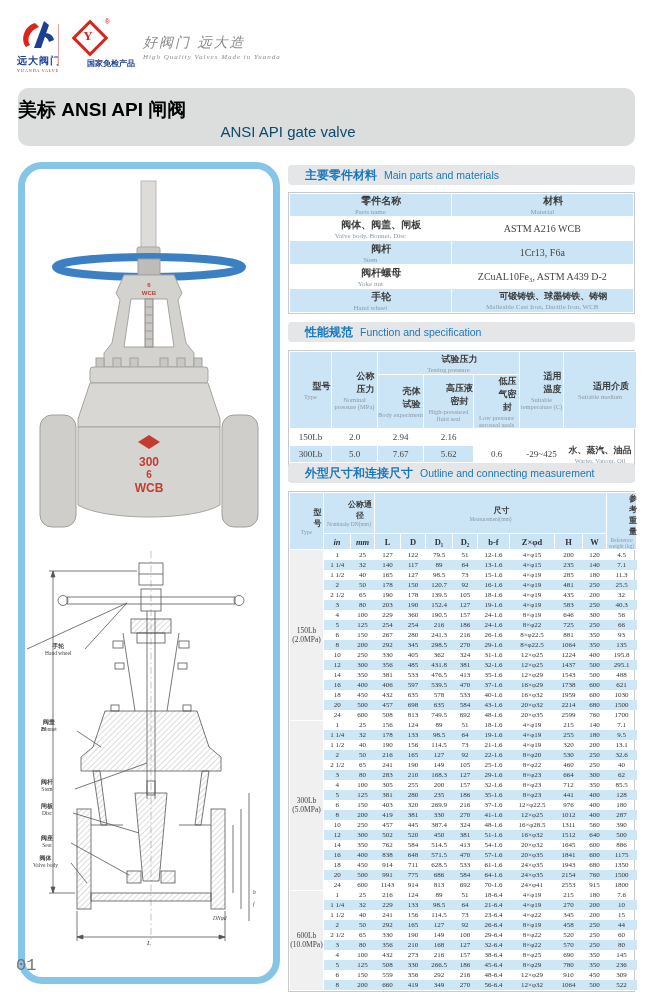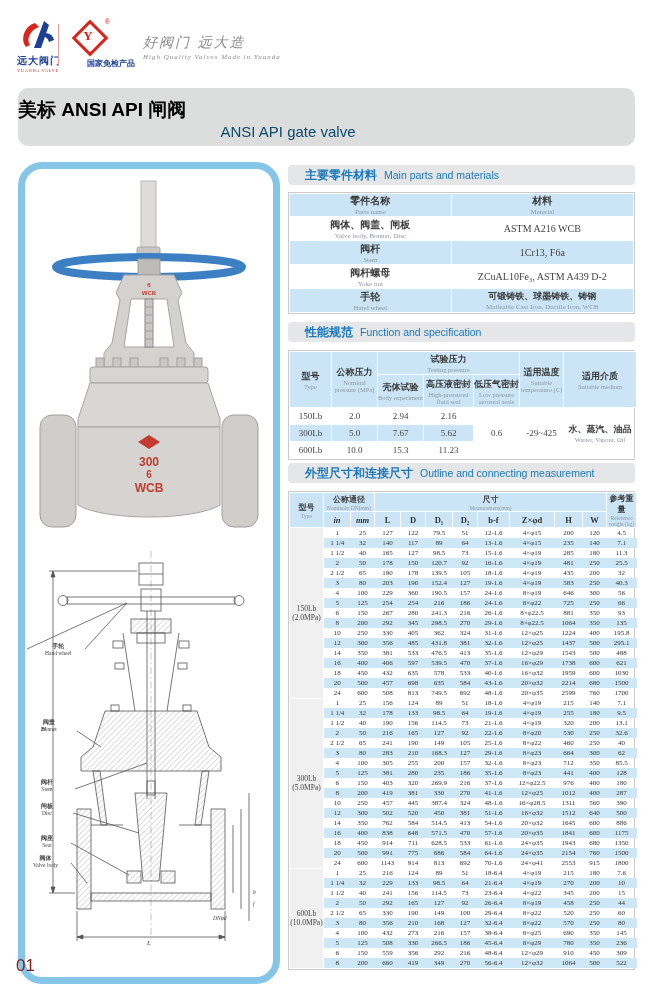--- a/index.html
+++ b/index.html
@@ -39,21 +39,21 @@
 
   
   .right-col{position:absolute;left:288px;top:165px;width:347px;}
   .secbar{position:absolute;left:0;width:347px;height:20px;background:#e5e6e7;border-radius:4px;
           display:flex;align-items:center;gap:7px;padding-left:9px;box-sizing:border-box;}
   .secbar .cn{font-size:12px;font-weight:bold;color:#1878be;white-space:nowrap;margin-left:8px;}
   .secbar .en{font-size:10.5px;color:#1878be;font-family:Liberation Sans, sans-serif;white-space:nowrap;}
   .twrap{position:absolute;left:0;width:347px;border:1px solid #c9cacb;background:#fff;box-sizing:border-box;}
   table{border-collapse:collapse;width:100%;table-layout:fixed;}
   th,td{padding:0;margin:0;text-align:center;vertical-align:middle;}
-  .cnh{font-weight:bold;color:#3b3b3b;}
+  .cnh{font-weight:bold;color:#3b3b3b;padding-left:22px;}
   .enh{color:#8d9aa6;font-family:"Liberation Serif",serif;font-weight:normal;}
 
   
   .t1 th,.t1 td{border:1px solid #fff;}
   .t1 thead th{background:#cbe5f6;height:22px;}
   .t1 tbody tr:nth-child(even){background:#cbe5f6;}
   .t1 tbody tr td{height:23px;}
   .t1 .cnh{font-size:10px;}
   .t1 .enh{font-size:7px;}
   .t1 .val{font-size:10px;color:#444;font-family:"Liberation Serif",serif;}
@@ -71,21 +71,21 @@
   
   .t3 thead th{background:#cbe5f6;border:1px solid #fff;}
   .t3 .cnh{font-size:8px;}
   .t3 .enh{font-size:5.5px;}
   .t3 .sub{font-size:8.5px;font-family:"Liberation Serif",serif;color:#333;height:15px;}
   .t3 .subi{font-style:italic;}
   .t3 tbody td{height:10px;line-height:10px;font-size:7px;color:#333;font-family:"Liberation Serif",serif;white-space:nowrap;overflow:hidden;}
   .t3 tbody tr.stripe td{background:#cde7f7;}
   .t3 td.grp{background:#f0f0f1;font-size:7.5px;line-height:1.2;color:#444;border:1px solid #fff;}
 
-  .pagenum{position:absolute;left:16px;top:956px;font-size:17px;color:#7f1d1d;}
+  .pagenum{position:absolute;left:16px;top:956px;font-size:17px;color:#737373;font-family:Liberation Mono, monospace;}
 </style>
 </head>
 <body>
 
 <div class="page">
 
   <div class="logo1">
     <svg width="38" height="32" viewBox="0 0 38 32">
       <path d="M8,29 C2,22 6,8 17,5 L21,9 C12,12 8,21 12,27 Z" fill="#d9251c"></path>
       <path d="M16,30 L26,3 L31,7 L23,30 Z" fill="#1d3f94"></path>

